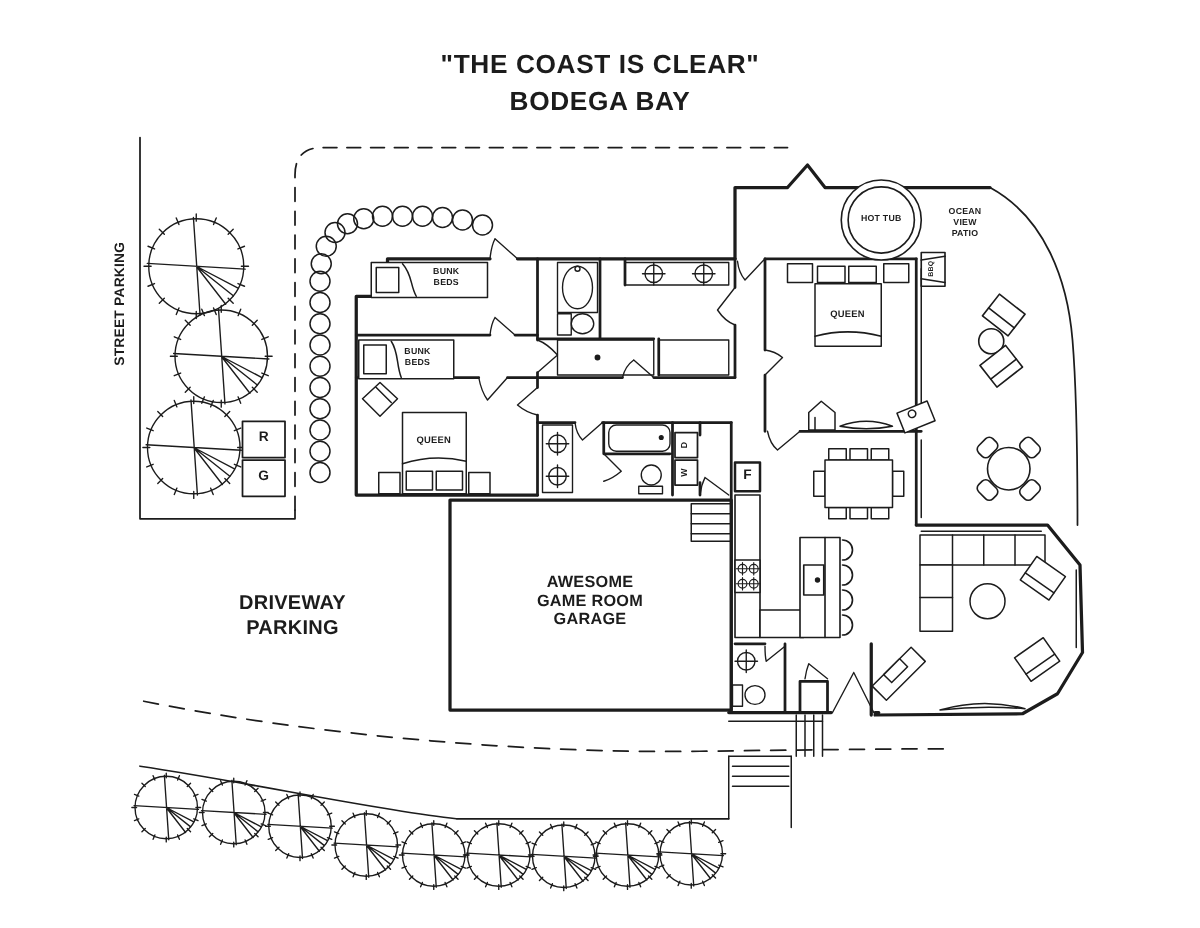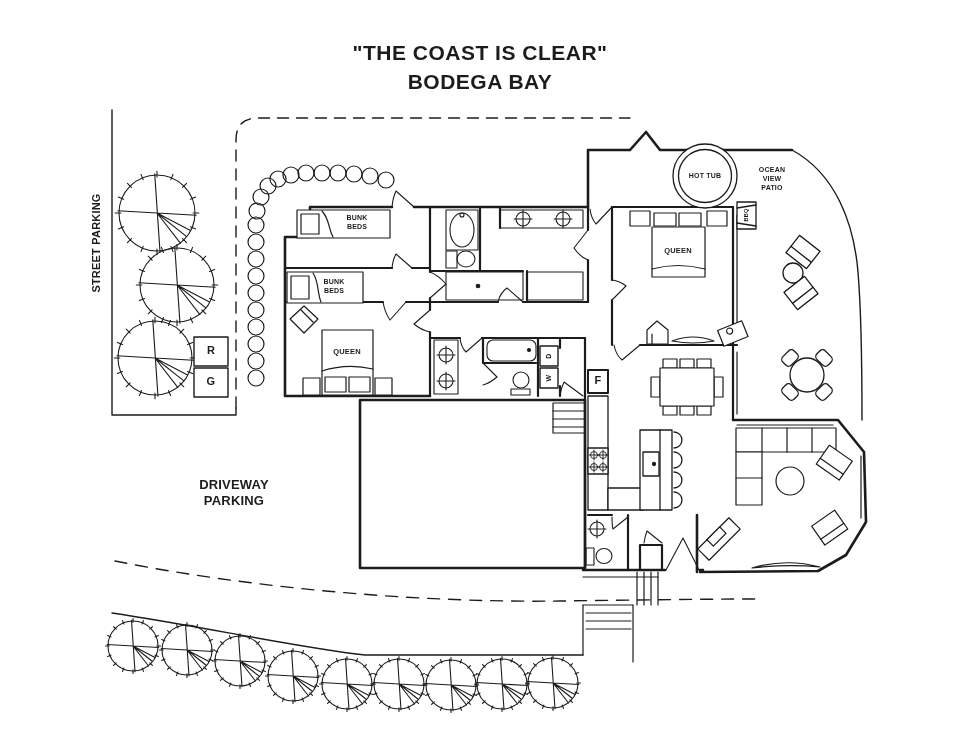--- a/index.html
+++ b/index.html
@@ -301,38 +301,41 @@
       <circle cx="807" cy="375" r="17"></circle>
     </g>
   </g>
 </svg>
 
 <div class="lbl title" style="left:480px;top:67px;font-size:21px;">"THE COAST IS CLEAR"
 BODEGA BAY</div>
 
 <div class="lbl rot" style="left:97px;top:243px;font-size:11px;">STREET PARKING</div>
 
-<div class="lbl" style="left:234px;top:493px;font-size:13px;">DRIVEWAY
+<div class="lbl" style="left:234px;top:493px;font-size:16px;">DRIVEWAY
 PARKING</div>
 
 <div class="lbl" style="left:211px;top:351px;font-size:11px;">R</div>
 <div class="lbl" style="left:211px;top:382px;font-size:11px;">G</div>
 
 <div class="lbl" style="left:357px;top:223px;font-size:7px;">BUNK
 BEDS</div>
 <div class="lbl" style="left:334px;top:287px;font-size:7px;">BUNK
 BEDS</div>
 
 <div class="lbl" style="left:347px;top:352px;font-size:7.5px;">QUEEN</div>
 <div class="lbl" style="left:678px;top:251px;font-size:7.5px;">QUEEN</div>
 
 <div class="lbl" style="left:705px;top:176px;font-size:7px;">HOT TUB</div>
 <div class="lbl" style="left:772px;top:179px;font-size:7px;">OCEAN
 VIEW
 PATIO</div>
 <div class="lbl rot" style="left:746px;top:215px;font-size:5.5px;">BBQ</div>
 
+<div class="lbl" style="left:472px;top:481px;font-size:13px;line-height:1.15;">AWESOME
+GAME ROOM
+GARAGE</div>
 
 <div class="lbl" style="left:598px;top:381px;font-size:11px;">F</div>
 <div class="lbl rot" style="left:549px;top:356px;font-size:7px;">D</div>
 <div class="lbl rot" style="left:549px;top:378px;font-size:7px;">W</div>
 
 </div>
 
 </body></html>

